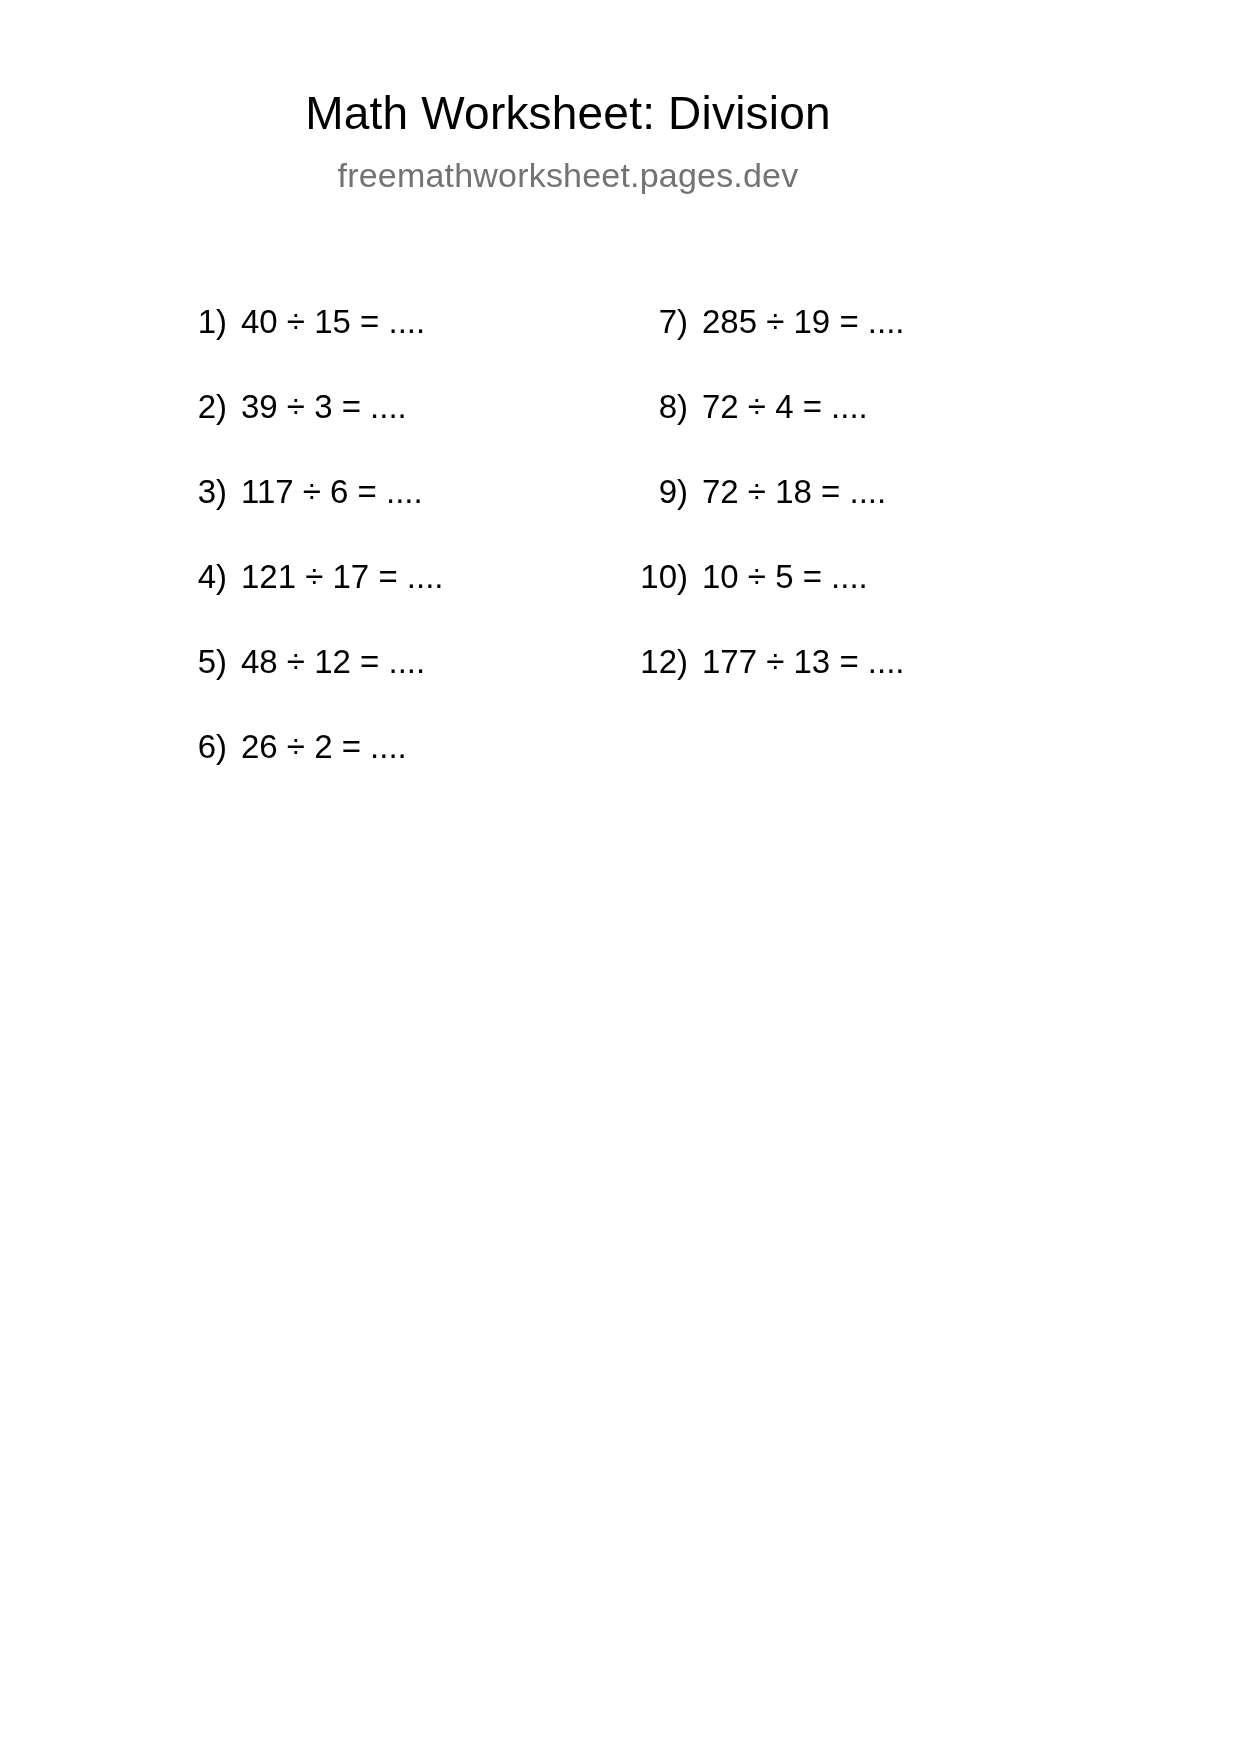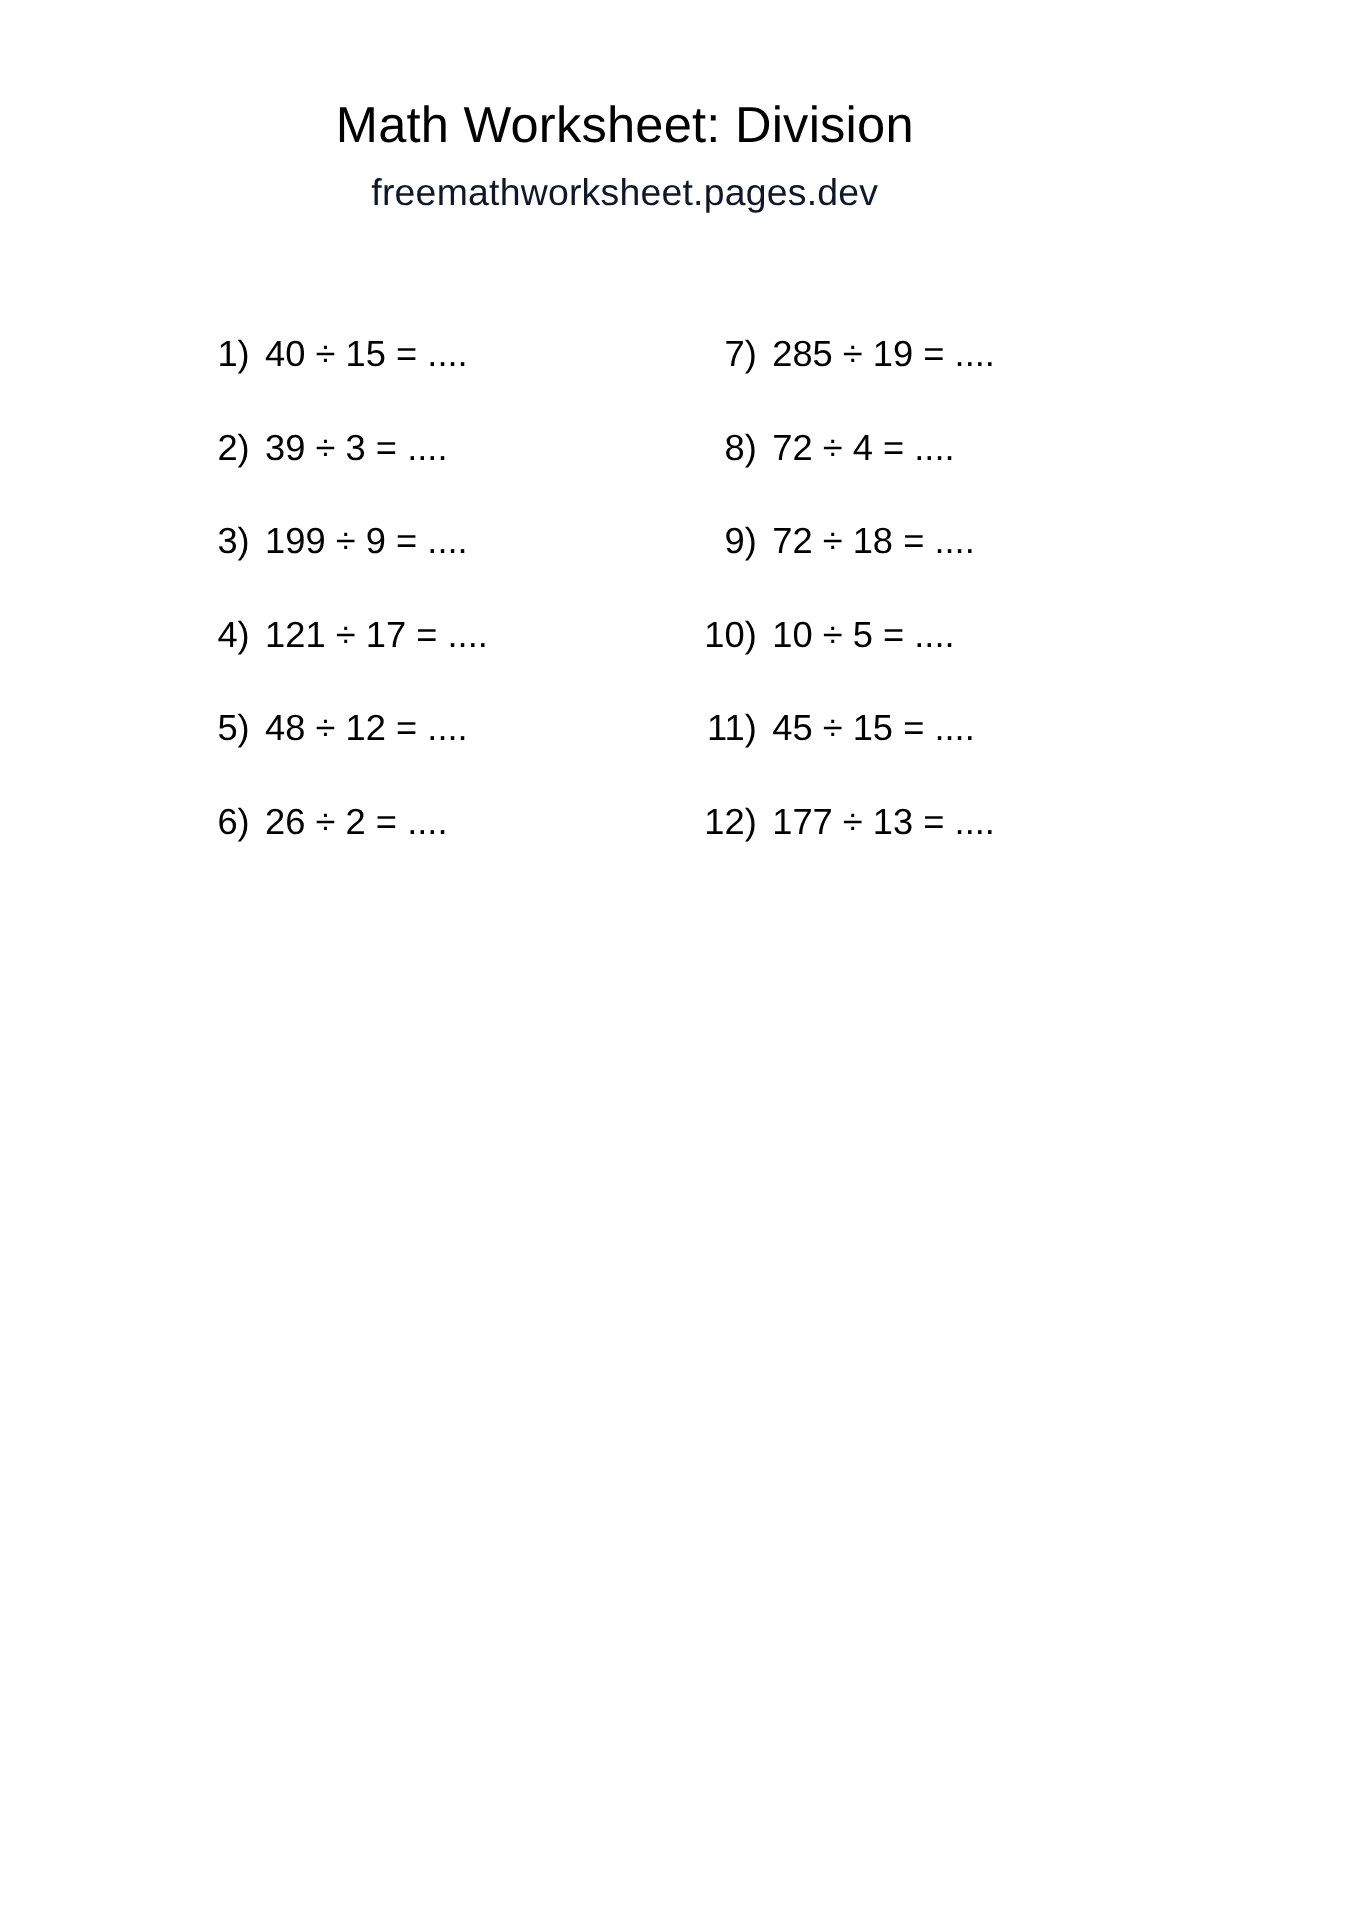--- a/index.html
+++ b/index.html
@@ -26,21 +26,21 @@
     font-size: 46px;
     font-weight: normal;
     color: #000000;
     margin: 0;
     padding-top: 86px;
     letter-spacing: 0.2px;
   }
   .subtitle {
     text-align: center;
     font-size: 34px;
-    color: #0f172a;
+    color: #737373;
     margin: 0;
     padding-top: 16px;
     letter-spacing: 0.2px;
   }
   .problems {
     margin-top: 110px;
     display: flex;
     flex-direction: row;
     padding-left: 175px;
     box-sizing: border-box;
@@ -90,21 +90,21 @@
       <div class="problem">
         <span class="num">1)</span>
         <span class="expr">40 ÷ 15 = ....</span>
       </div>
       <div class="problem">
         <span class="num">2)</span>
         <span class="expr">39 ÷ 3 = ....</span>
       </div>
       <div class="problem">
         <span class="num">3)</span>
-        <span class="expr">199 ÷ 9 = ....</span>
+        <span class="expr">117 ÷ 6 = ....</span>
       </div>
       <div class="problem">
         <span class="num">4)</span>
         <span class="expr">121 ÷ 17 = ....</span>
       </div>
       <div class="problem">
         <span class="num">5)</span>
         <span class="expr">48 ÷ 12 = ....</span>
       </div>
       <div class="problem">
@@ -124,23 +124,19 @@
       </div>
       <div class="problem">
         <span class="num">9)</span>
         <span class="expr">72 ÷ 18 = ....</span>
       </div>
       <div class="problem">
         <span class="num">10)</span>
         <span class="expr">10 ÷ 5 = ....</span>
       </div>
       <div class="problem">
-        <span class="num">11)</span>
-        <span class="expr">45 ÷ 15 = ....</span>
-      </div>
-      <div class="problem">
         <span class="num">12)</span>
         <span class="expr">177 ÷ 13 = ....</span>
       </div>
     </div>
 
   </div>
 </div>
 
 </body></html>

